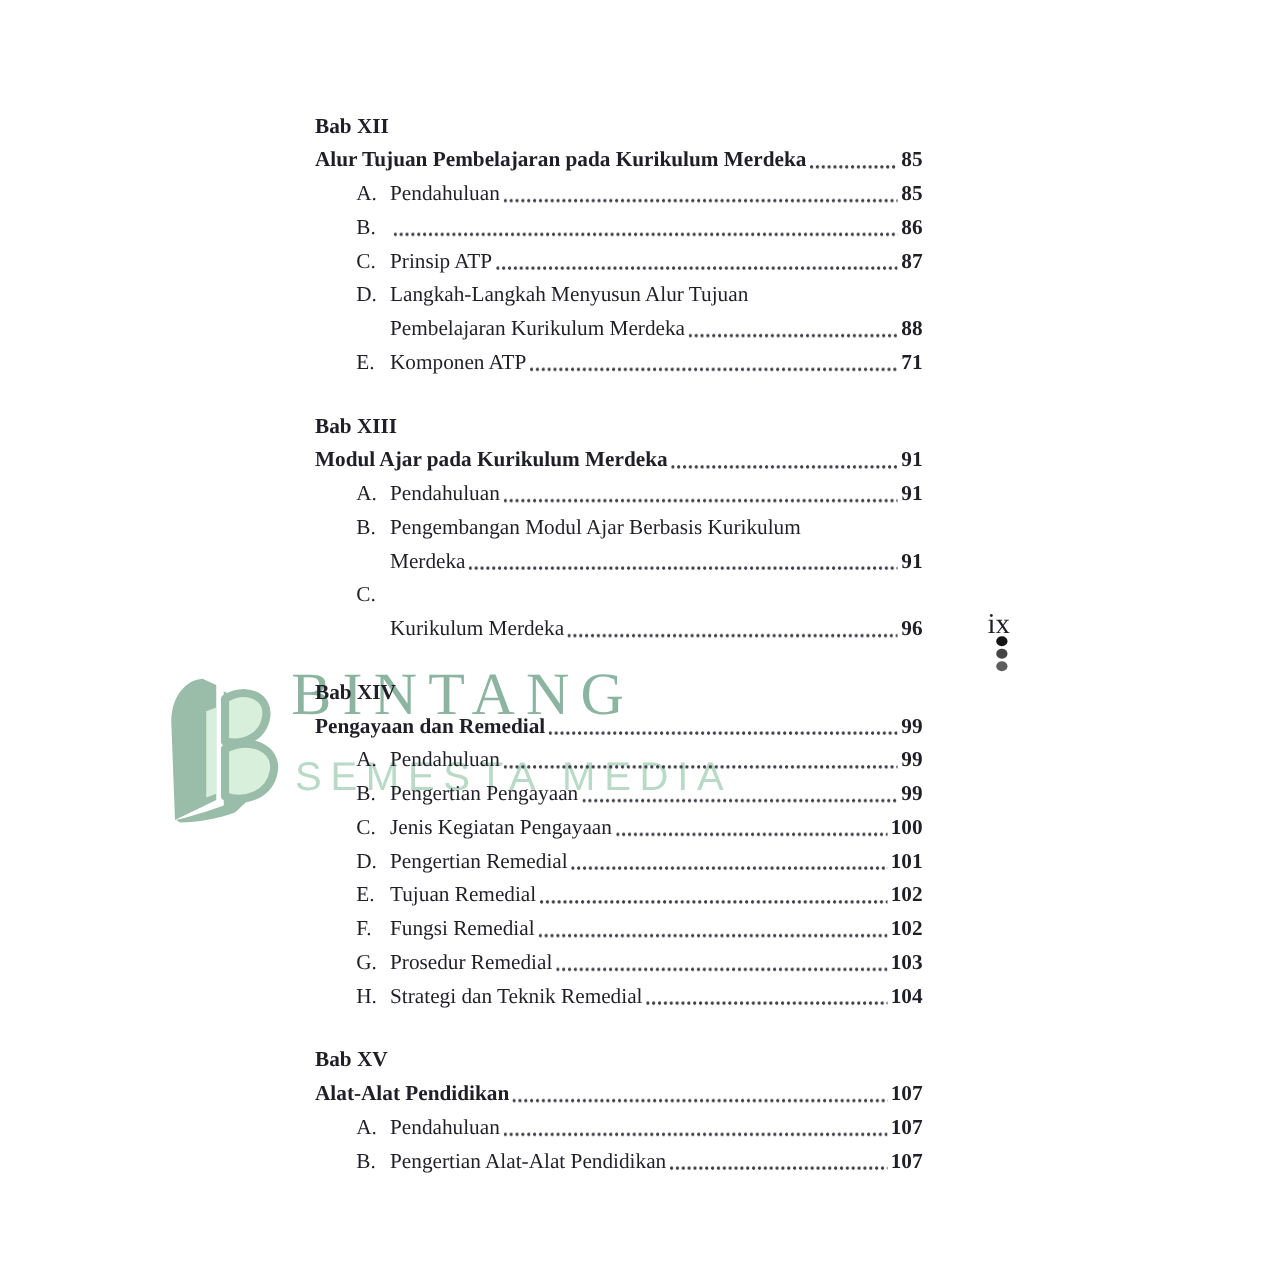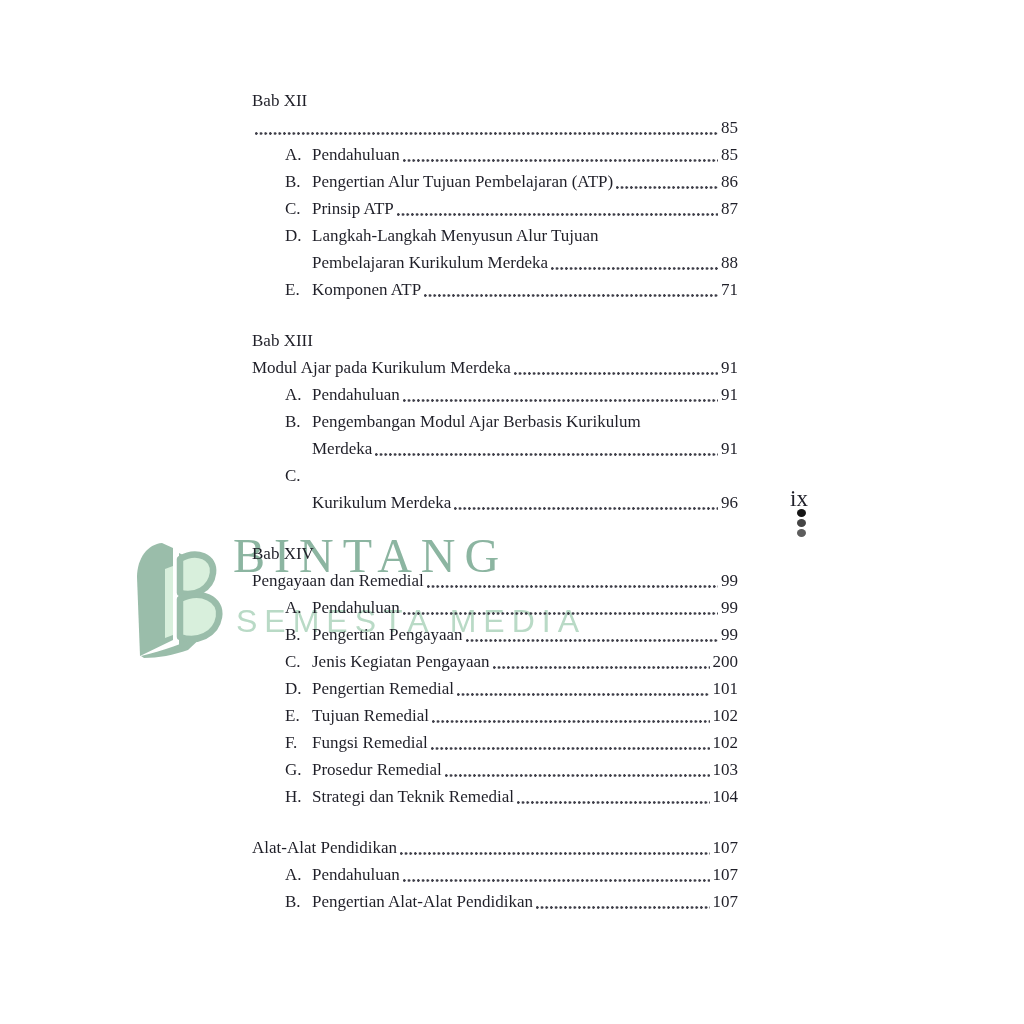--- a/index.html
+++ b/index.html
@@ -24,32 +24,32 @@
   .wm2{
     position:absolute;left:236px;top:605px;line-height:1;
     font-family:"Liberation Sans","DejaVu Sans",sans-serif;
     font-size:32px;font-weight:400;letter-spacing:7px;color:var(--wm2);
     white-space:nowrap;
   }
   
   .toc{position:absolute;left:252px;top:87px;width:486px;z-index:2;}
   .toc-section{margin-bottom:24px;}
   .row{display:flex;align-items:baseline;height:27px;line-height:27px;font-size:17px;}
-  .b{font-weight:400;}
+  .b{font-weight:700;}
   .letter{flex:0 0 27px;}
   .item-row{padding-left:33px;}
   .cont-row{padding-left:60px;align-items:center;}
   .t{white-space:nowrap;}
   .leader{flex:1 1 6px;min-width:6px;align-self:stretch;position:relative;margin:0 2px;}
   .leader::after{
     content:"";position:absolute;left:1px;right:1px;bottom:6px;height:3px;
     background-image:radial-gradient(circle at 1.3px 1.5px,var(--leaderdot,#3e3e48) 1.05px,transparent 1.55px);
     background-size:4.7px 3px;background-repeat:repeat-x;
   }
-  .pg{white-space:nowrap;font-weight:400;}
+  .pg{white-space:nowrap;font-weight:700;}
   
   .folio{position:absolute;left:790px;top:486px;font-size:23px;line-height:1.1;z-index:2;color:var(--ink,#1f1f28);}
   .indicator{position:absolute;left:797px;top:509px;display:flex;flex-direction:column;gap:2px;z-index:2;}
   .ind-dot{width:9px;height:8px;border-radius:50%;}
 </style>
 </head>
 <body>
 
 <div class="canvas">
 
@@ -73,32 +73,32 @@
     <span class="ind-dot" style="background: rgb(69, 69, 69);"></span>
     <span class="ind-dot" style="background: rgb(93, 93, 93);"></span>
   </div>
 
   <main class="toc">
       <section class="toc-section">
         <div class="row chapter-row">
           <span class="t b">Bab XII</span>
         </div>
         <div class="row title-row">
+          <span class="t b">Alur Tujuan Pembelajaran pada Kurikulum Merdeka</span>
           <span class="leader"></span>
           <span class="pg">85</span>
         </div>
         <div class="row item-row">
           <span class="letter">A.</span>
           <span class="t">Pendahuluan</span>
           <span class="leader"></span>
           <span class="pg">85</span>
         </div>
         <div class="row item-row">
           <span class="letter">B.</span>
-          <span class="t">Pengertian Alur Tujuan Pembelajaran (ATP)</span>
           <span class="leader"></span>
           <span class="pg">86</span>
         </div>
         <div class="row item-row">
           <span class="letter">C.</span>
           <span class="t">Prinsip ATP</span>
           <span class="leader"></span>
           <span class="pg">87</span>
         </div>
         <div class="row item-row">
@@ -168,21 +168,21 @@
         <div class="row item-row">
           <span class="letter">B.</span>
           <span class="t">Pengertian Pengayaan</span>
           <span class="leader"></span>
           <span class="pg">99</span>
         </div>
         <div class="row item-row">
           <span class="letter">C.</span>
           <span class="t">Jenis Kegiatan Pengayaan</span>
           <span class="leader"></span>
-          <span class="pg">200</span>
+          <span class="pg">100</span>
         </div>
         <div class="row item-row">
           <span class="letter">D.</span>
           <span class="t">Pengertian Remedial</span>
           <span class="leader"></span>
           <span class="pg">101</span>
         </div>
         <div class="row item-row">
           <span class="letter">E.</span>
           <span class="t">Tujuan Remedial</span>
@@ -202,20 +202,23 @@
           <span class="pg">103</span>
         </div>
         <div class="row item-row">
           <span class="letter">H.</span>
           <span class="t">Strategi dan Teknik Remedial</span>
           <span class="leader"></span>
           <span class="pg">104</span>
         </div>
       </section>
       <section class="toc-section">
+        <div class="row chapter-row">
+          <span class="t b">Bab XV</span>
+        </div>
         <div class="row title-row">
           <span class="t b">Alat-Alat Pendidikan</span>
           <span class="leader"></span>
           <span class="pg">107</span>
         </div>
         <div class="row item-row">
           <span class="letter">A.</span>
           <span class="t">Pendahuluan</span>
           <span class="leader"></span>
           <span class="pg">107</span>

